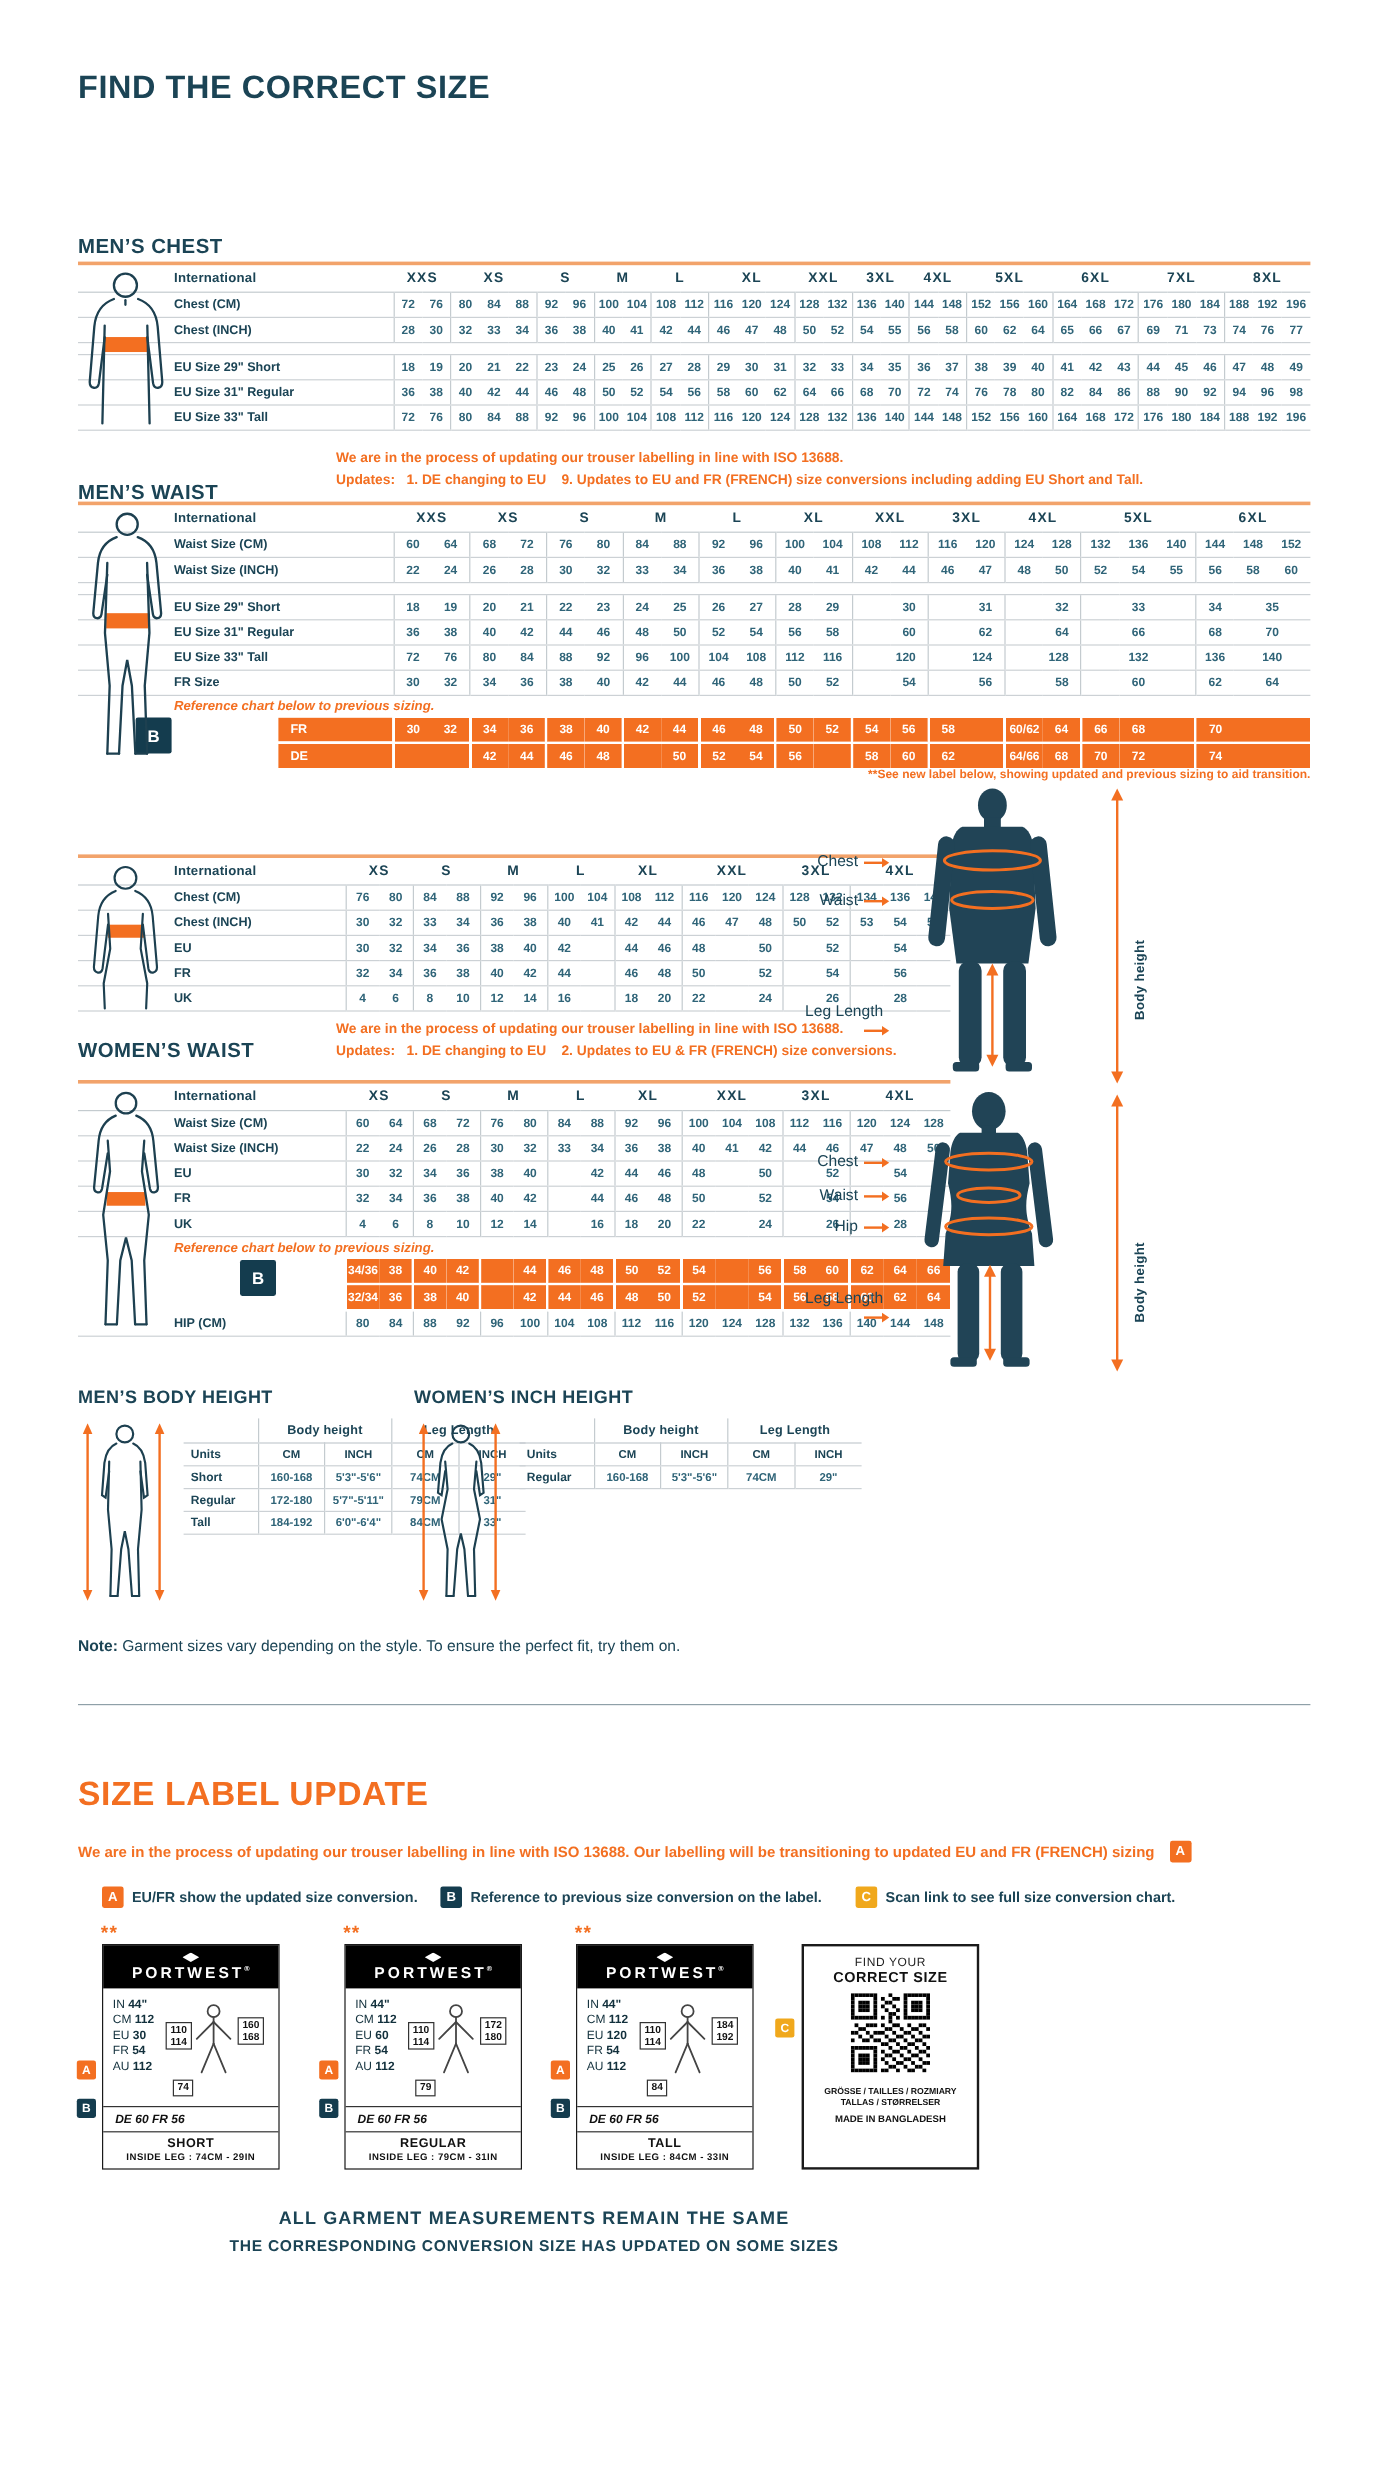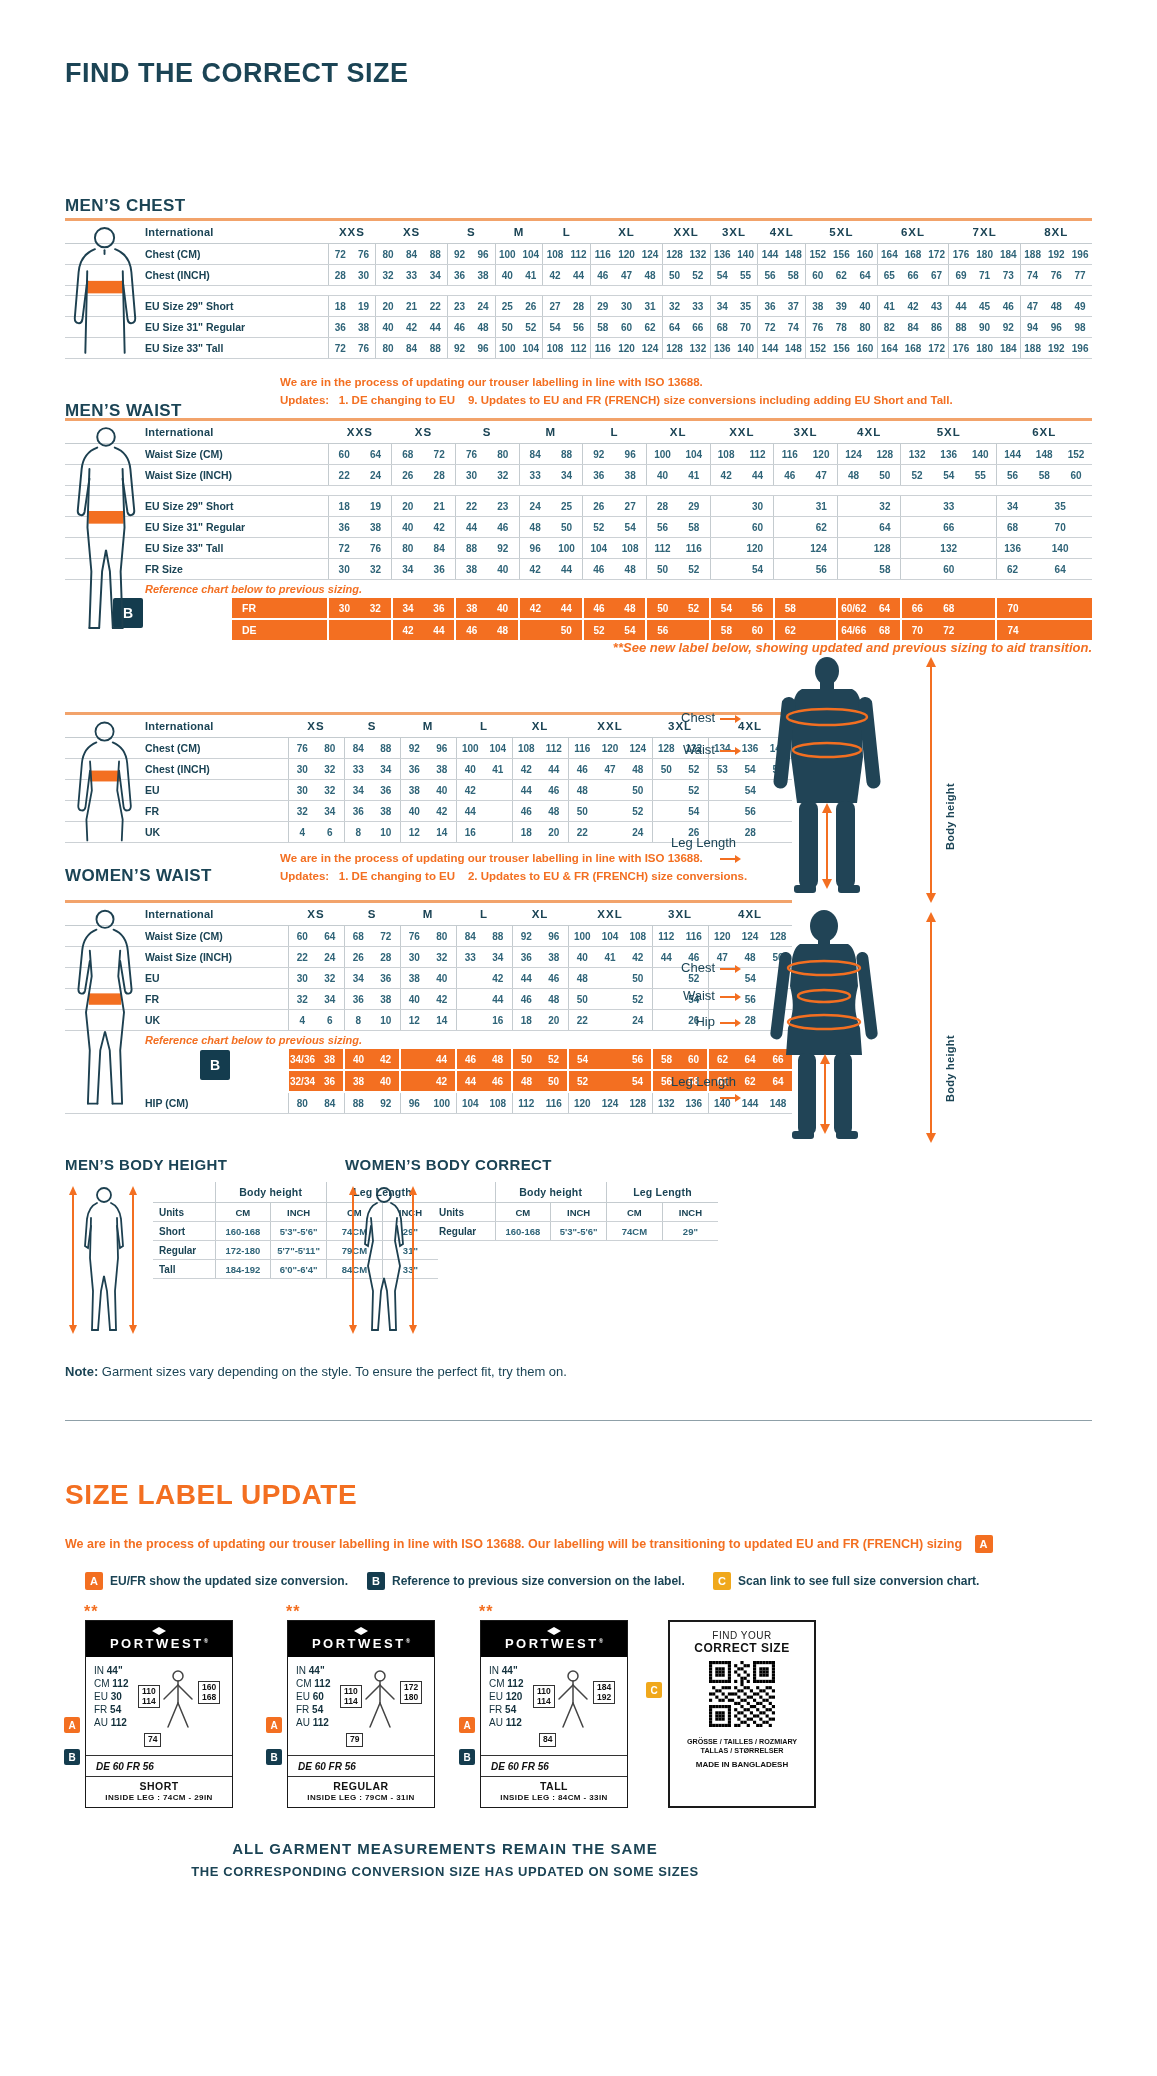--- a/index.html
+++ b/index.html
@@ -39,21 +39,21 @@
   .badge{display:inline-flex;align-items:center;justify-content:center;color:#fff;font-weight:800;border-radius:2px;}
   .badge.bA{background:#f36f21;}
   .badge.bB{background:#143c4e;}
   .badge.bC{background:#f0a81c;}
   .badge.big{width:30px;height:30px;font-size:14px;}
   .badge.md{width:18px;height:18px;font-size:11px;}
   .badge.smc{width:16px;height:16px;font-size:10px;}
   
   .onote{color:#f36f21;font-size:11.5px;font-weight:600;}
   .onote b{font-weight:800;}
-  .refnote-foot{color:#f36f21;font-size:13px;font-weight:600;font-style:italic;}
+  .refnote-foot{color:#f36f21;font-size:10px;font-weight:600;}
   
   .figlab{color:#1b4455;font-size:13px;font-weight:400;text-align:right;width:86px;}
   .oarr{display:inline-block;width:16px;height:2px;background:#f36f21;vertical-align:middle;margin-left:5px;position:relative;}
   .oarr:after{content:"";position:absolute;right:-5px;top:-3px;border-left:6px solid #f36f21;border-top:4px solid transparent;border-bottom:4px solid transparent;}
   .vlabel{writing-mode:vertical-rl;transform:rotate(180deg);color:#1b4455;font-size:11px;font-weight:600;letter-spacing:.3px;}
   
   .note-line{font-size:13px;color:#1b4455;}
   .note-line b{font-weight:800;}
   .divider{height:1px;background:#8fa0a8;}
   
@@ -1140,21 +1140,21 @@
       <g fill="#f36f21">
         <polygon points="4,148 0,139 8,139"></polygon>
         <polygon points="64,148 60,139 68,139"></polygon>
         <polygon points="4,0 0,9 8,9"></polygon>
         <polygon points="64,0 60,9 68,9"></polygon>
       </g>
     </svg>
   </div>
 
   <div class="abs" style="left:345px;top:1156px;width:390px;height:140px;">
-    <h2 class="sec-title sm">WOMEN’S BODY CORRECT</h2>
+    <h2 class="sec-title sm">WOMEN’S INCH HEIGHT</h2>
     <div class="abs" style="left:88px;top:26px;">
         <table class="sg bh" style="width: 285px;">
           <colgroup>
             <col style="width: 62px;">
             <col style="width: 55.75px;">
             <col style="width: 55.75px;">
             <col style="width: 55.75px;">
             <col style="width: 55.75px;">
           </colgroup>
           <thead>

